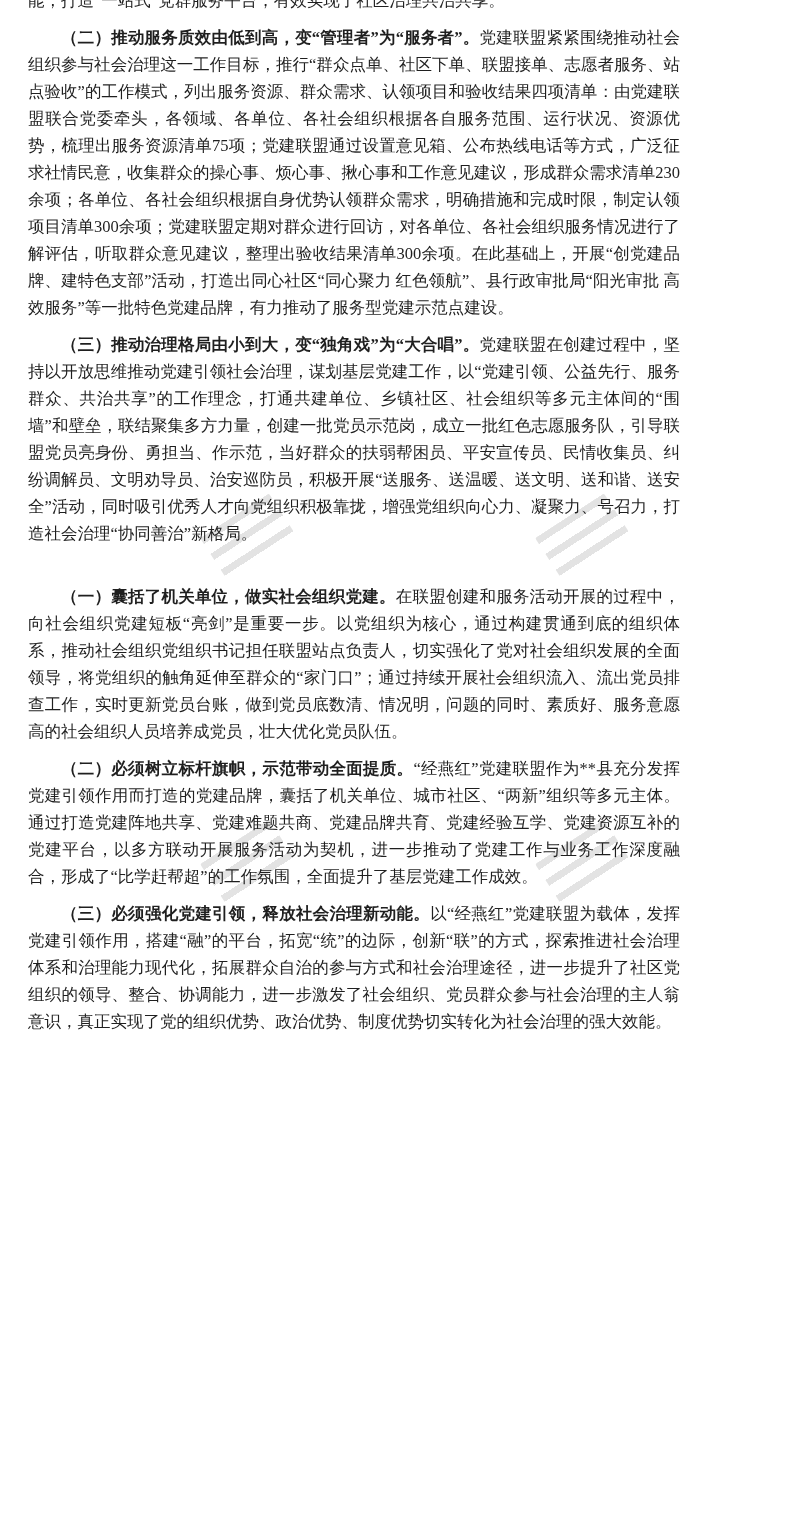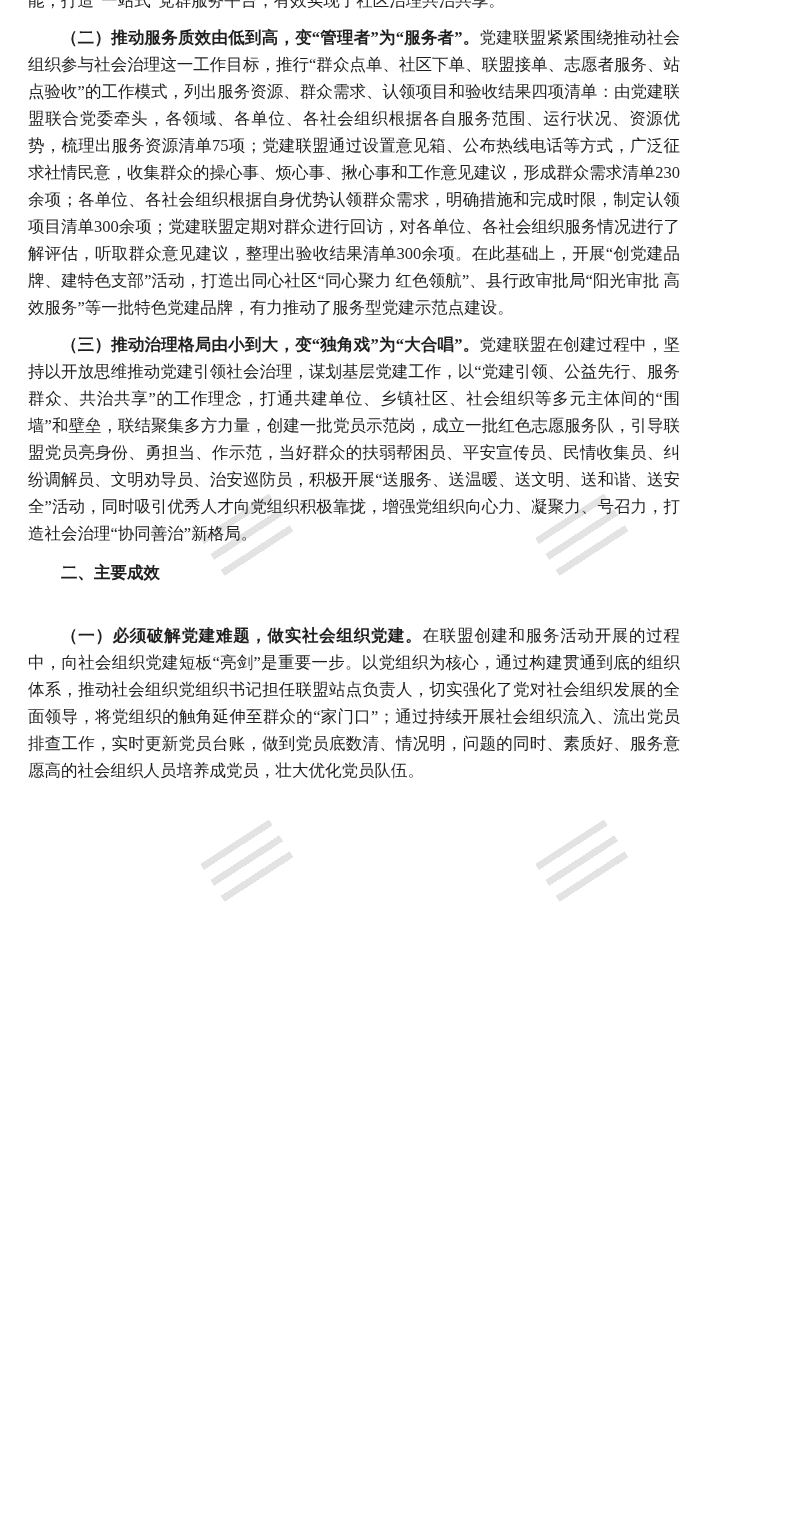--- a/index.html
+++ b/index.html
@@ -55,25 +55,26 @@
   <div class="watermark wm4"></div>
 
   <div class="doc">
 
     <p class="cont">能，打造“一站式”党群服务平台，有效实现了社区治理共治共享。</p>
 
     <p><b>（二）推动服务质效由低到高，变“管理者”为“服务者”。</b><span>党建联盟紧紧围绕推动社会组织参与社会治理这一工作目标，推行“群众点单、社区下单、联盟接单、志愿者服务、站点验收”的工作模式，列出服务资源、群众需求、认领项目和验收结果四项清单：由党建联盟联合党委牵头，各领域、各单位、各社会组织根据各自服务范围、运行状况、资源优势，梳理出服务资源清单75项；党建联盟通过设置意见箱、公布热线电话等方式，广泛征求社情民意，收集群众的操心事、烦心事、揪心事和工作意见建议，形成群众需求清单230余项；各单位、各社会组织根据自身优势认领群众需求，明确措施和完成时限，制定认领项目清单300余项；党建联盟定期对群众进行回访，对各单位、各社会组织服务情况进行了解评估，听取群众意见建议，整理出验收结果清单300余项。在此基础上，开展“创党建品牌、建特色支部”活动，打造出同心社区“同心聚力 红色领航”、县行政审批局“阳光审批 高效服务”等一批特色党建品牌，有力推动了服务型党建示范点建设。</span></p>
 
     <p><b>（三）推动治理格局由小到大，变“独角戏”为“大合唱”。</b><span>党建联盟在创建过程中，坚持以开放思维推动党建引领社会治理，谋划基层党建工作，以“党建引领、公益先行、服务群众、共治共享”的工作理念，打通共建单位、乡镇社区、社会组织等多元主体间的“围墙”和壁垒，联结聚集多方力量，创建一批党员示范岗，成立一批红色志愿服务队，引导联盟党员亮身份、勇担当、作示范，当好群众的扶弱帮困员、平安宣传员、民情收集员、纠纷调解员、文明劝导员、治安巡防员，积极开展“送服务、送温暖、送文明、送和谐、送安全”活动，同时吸引优秀人才向党组织积极靠拢，增强党组织向心力、凝聚力、号召力，打造社会治理“协同善治”新格局。</span></p>
 
-    <p class="heading">二、主要成效</p>
 
 
     <div class="page-gap"></div>
 
 
 
-    <p><b>（一）必须破解党建难题，做实社会组织党建。</b><span>在联盟创建和服务活动开展的过程中，向社会组织党建短板“亮剑”是重要一步。以党组织为核心，通过构建贯通到底的组织体系，推动社会组织党组织书记担任联盟站点负责人，切实强化了党对社会组织发展的全面领导，将党组织的触角延伸至群众的“家门口”；通过持续开展社会组织流入、流出党员排查工作，实时更新党员台账，做到党员底数清、情况明，问题的同时、素质好、服务意愿高的社会组织人员培养成党员，壮大优化党员队伍。</span></p>
+    <p><b>（一）囊括了机关单位，做实社会组织党建。</b><span>在联盟创建和服务活动开展的过程中，向社会组织党建短板“亮剑”是重要一步。以党组织为核心，通过构建贯通到底的组织体系，推动社会组织党组织书记担任联盟站点负责人，切实强化了党对社会组织发展的全面领导，将党组织的触角延伸至群众的“家门口”；通过持续开展社会组织流入、流出党员排查工作，实时更新党员台账，做到党员底数清、情况明，问题的同时、素质好、服务意愿高的社会组织人员培养成党员，壮大优化党员队伍。</span></p>
 
+    <p><b>（二）必须树立标杆旗帜，示范带动全面提质。</b><span>“经燕红”党建联盟作为**县充分发挥党建引领作用而打造的党建品牌，囊括了机关单位、城市社区、“两新”组织等多元主体。通过打造党建阵地共享、党建难题共商、党建品牌共育、党建经验互学、党建资源互补的党建平台，以多方联动开展服务活动为契机，进一步推动了党建工作与业务工作深度融合，形成了“比学赶帮超”的工作氛围，全面提升了基层党建工作成效。</span></p>
 
+    <p><b>（三）必须强化党建引领，释放社会治理新动能。</b><span>以“经燕红”党建联盟为载体，发挥党建引领作用，搭建“融”的平台，拓宽“统”的边际，创新“联”的方式，探索推进社会治理体系和治理能力现代化，拓展群众自治的参与方式和社会治理途径，进一步提升了社区党组织的领导、整合、协调能力，进一步激发了社会组织、党员群众参与社会治理的主人翁意识，真正实现了党的组织优势、政治优势、制度优势切实转化为社会治理的强大效能。</span></p>
 
   </div>
 </div>
 
 </body></html>

